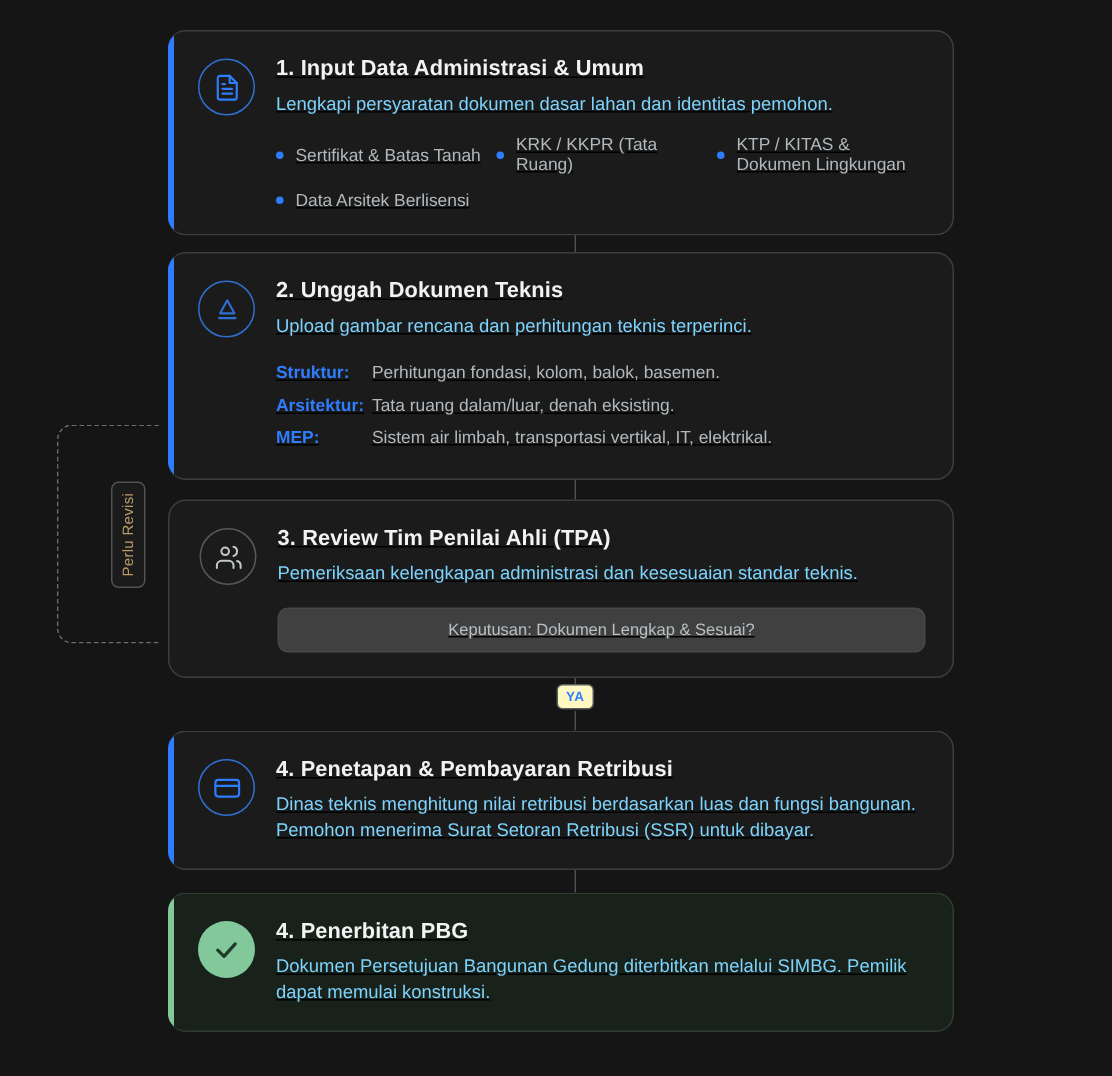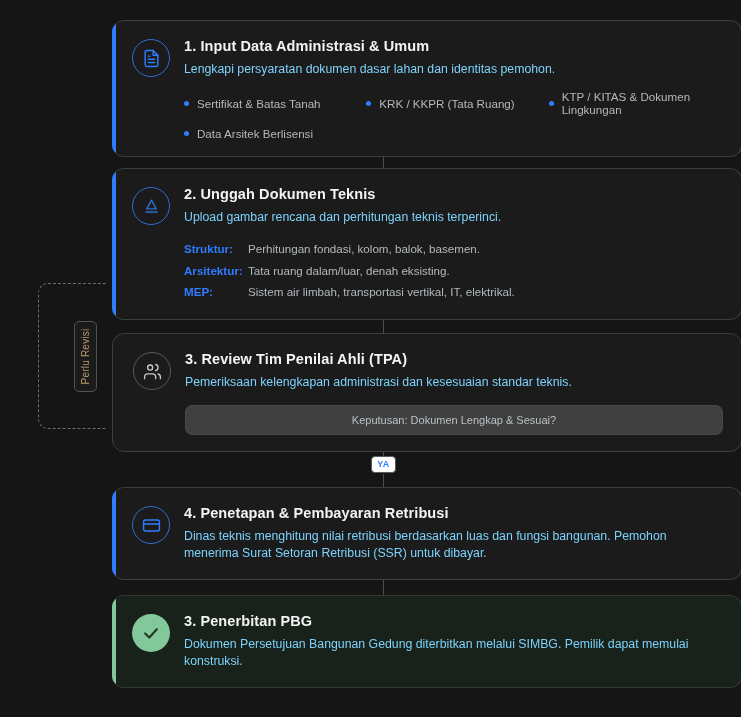--- a/index.html
+++ b/index.html
@@ -34,21 +34,21 @@
 
   
   .ya-badge {
     position: absolute;
     left: 371px;
     top: 456px;
     width: 25px;
     height: 17px;
     border: 1px solid #565b5b;
     border-radius: 4px;
-    background: #ffffff;
+    background: #fef9c3;
     color: #2f7dff;
     font-size: 9px;
     font-weight: bold;
     line-height: 15px;
     text-align: center;
     letter-spacing: .3px;
   }
 
   
   .revision-loop {
@@ -79,25 +79,26 @@
     white-space: nowrap;
     font-size: 10px;
     color: #bb9a6a;
     letter-spacing: .2px;
   }
 
   
   .card {
     position: absolute;
     left: 112px;
-    width: 630px;
+    width: 524px;
     background: #1b1b1b;
     border: 1px solid #3b3f3f;
     border-radius: 12px;
     overflow: hidden;
+    text-decoration: underline;
   }
   .card .accent {
     position: absolute;
     left: 0; top: 0; bottom: 0;
     width: 4px;
   }
   .card.accent-blue  { border-left: none; }
   .card.accent-blue  .accent { background: #2f7dff; }
   .card.accent-green { border-left: none; }
   .card.accent-green .accent { background: #83c89a; }
@@ -316,19 +317,19 @@
 
   <div class="card accent-green success" style="top:595px;">
     <div class="accent"></div>
     <div class="card-inner">
       <div class="icon-circle green">
         <svg width="20" height="20" viewBox="0 0 24 24" fill="none" stroke="#1e3a28" stroke-width="2.6" stroke-linecap="round" stroke-linejoin="round">
           <polyline points="5 12.5 10 17.5 19 7.5"></polyline>
         </svg>
       </div>
       <div class="card-body">
-        <div class="card-title">3. Penerbitan PBG</div>
+        <div class="card-title">4. Penerbitan PBG</div>
         <div class="card-desc">Dokumen Persetujuan Bangunan Gedung diterbitkan melalui SIMBG. Pemilik dapat memulai konstruksi.</div>
       </div>
     </div>
   </div>
 
 </div>
 
 </body></html>

